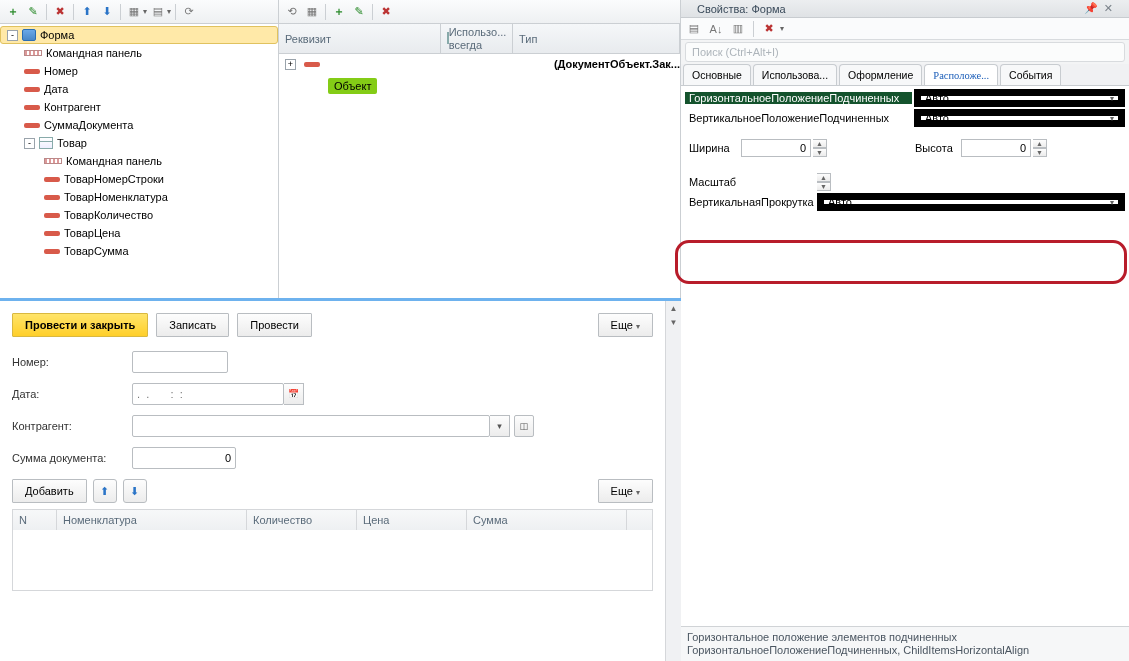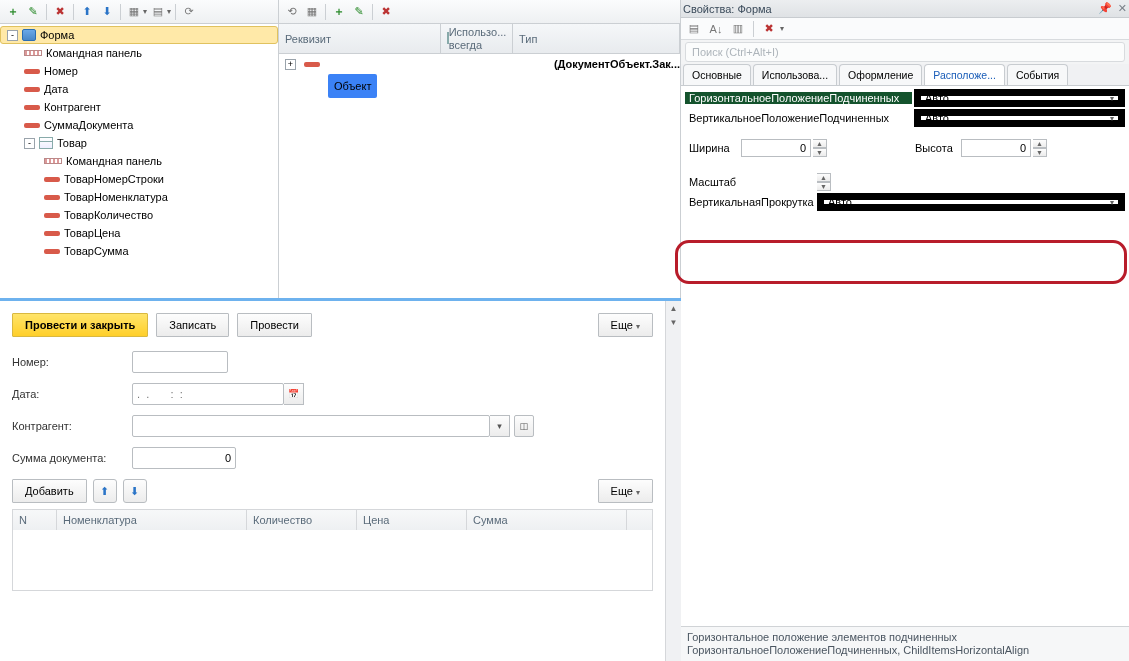--- a/index.html
+++ b/index.html
@@ -35,21 +35,21 @@
 .bot-tab{ height:18px; padding:0 6px; display:flex; align-items:center; gap:4px; border:1px solid #cbcfd3; border-radius:3px 3px 0 0; background:#fcfcfc; cursor:pointer;}
 .bot-tab .glyph{ width:10px; height:10px;}
 .glyph-stack{ background:linear-gradient(#e8c24a,#c89a2a); border-radius:1px;}
 
 
 .mid-col{ width:402px; display:flex; flex-direction:column; border-right:1px solid #cbcfd3;}
 .mid-header{ height:30px; background:linear-gradient(#f5f7f9,#e8ebee); border-bottom:1px solid #cbcfd3; display:flex; align-items:stretch;}
 .mh-cell{ border-right:1px solid #cbcfd3; display:flex; align-items:center; padding:0 6px; color:#5a6b7a;}
 .mid-body{ flex:1 1 auto; background:#fff; overflow:auto; border-bottom:1px solid #cbcfd3;}
 .obj-row{ height:20px; display:flex; align-items:center; padding-left:6px; gap:4px;}
-.obj-pill{ display:inline-flex; align-items:center; background:#3b82f6; color:#000; padding:0 6px; height:24px; border-radius:2px;margin-top:44px;}
+.obj-pill{ display:inline-flex; align-items:center; background:#84cc16; color:#000; padding:0 6px; height:16px; border-radius:2px;margin-top:44px;}
 .obj-type{ color:#000; font-weight:bold; padding-left:4px;}
 .mid-footer{ height:16px; background:#f5f6f7; border-top:1px solid #d0d3d6; display:flex;}
 .scroll-stub{ width:16px; background:#eceef0; border-left:1px solid #d0d3d6;}
 .scroll-stub.h{ width:auto; flex:1; height:16px; border-left:none;}
 .mid-bot-tabs{ height:22px; display:flex; gap:6px; padding:0 4px; align-items:center; background:#f3f4f6; border-top:1px solid #cbcfd3;}
 
 
 .preview-wrap{ position:absolute; left:0; top:298px; width:681px; height:363px; border-top:3px solid #6eb2ee; background:#fff; display:flex;}
 .preview{ flex:1; padding:12px 12px 0 12px; overflow:auto;}
 .pv-toolbar{ display:flex; gap:8px; align-items:center; margin-bottom:14px;}
@@ -66,26 +66,26 @@
 .pv-sq{ width:24px; height:24px; border:1px solid #b9bdc1; border-radius:3px; background:linear-gradient(#fdfdfd,#ececec); display:flex;align-items:center;justify-content:center; color:#2a74c7; cursor:pointer;}
 .pv-table{ border:1px solid #d5d7da; }
 .pv-th{ display:flex; background:linear-gradient(#f7f8f9,#eef0f2);}
 .pv-th>div{ border-right:1px solid #d5d7da; padding:4px 6px; color:#5a6b7a;}
 .pv-body{ height:60px; background:#fff;}
 .pv-scroll{ width:16px; background:#f0f1f3; border-left:1px solid #d5d7da;}
 .arrow-btn{ height:14px; display:flex;align-items:center;justify-content:center; font-size:8px; color:#666; cursor:pointer;}
 
 
 .right-col{ flex:1; display:flex; flex-direction:column; background:#f3f4f5;}
-.r-title{ height:18px; background:linear-gradient(#eceef0,#dfe2e5); border-bottom:1px solid #c8ccd0; display:flex; align-items:center; padding:0 2px; color:#3a4a5a;}
+.r-title{ height:18px; background:linear-gradient(#eceef0,#dfe2e5); border-bottom:1px solid #c8ccd0; display:flex; align-items:center; padding:0 16px; color:#3a4a5a;}
 .r-tools{ height:22px; display:flex; align-items:center; gap:4px; padding:0 4px; background:#fafbfc; border-bottom:1px solid #d8dbde;}
 .r-search{ height:20px; border:1px solid #d8dbde; border-radius:3px; padding:0 6px; display:flex; align-items:center; color:#aeb5bb; background:#fbfcfc; margin:2px 4px;}
 .r-tabs{ height:22px; background:#f0f1f3; display:flex; gap:0; border-bottom:1px solid #c8ccd0; padding-left:2px;}
 .r-tab{ padding:0 8px; display:flex; align-items:center; border:1px solid #c8ccd0; border-bottom:none; border-radius:4px 4px 0 0; margin-right:2px; background:#f7f8f9; cursor:pointer; font-size:10.5px;}
-.r-tab.active{ background:#fff; color:#1a5db8;}
+.r-tab.active{ background:#fff; color:#1a5db8;font-family:Liberation Serif, serif;}
 .r-props{ flex:1; background:#fff; padding:2px 4px 0 4px; position:relative;}
 .prop-row{ height:20px; display:flex; align-items:center; gap:2px;}
 .prop-label{ width:227px; padding:0 4px;}
 .prop-label.hl{ background:#14532d; color:#fff;}
 .prop-val{ flex:1; display:flex;}
 .psel{ flex:1; height:18px; border:7px solid #000000; background:#fff; display:flex; align-items:center; padding:0 4px; justify-content:space-between;}
 .psel .car{ font-size:8px; color:#666;}
 .spin{ width:14px; display:flex; flex-direction:column;}
 .spin>div{ height:9px; border:1px solid #b9bdc1; border-left:none; background:linear-gradient(#fdfdfd,#ececec); font-size:7px; text-align:center; line-height:7px; color:#666; cursor:pointer;}
 .pnum{ width:70px; height:18px; border:1px solid #b9bdc1; text-align:right; padding:0 4px; background:#fff;}

